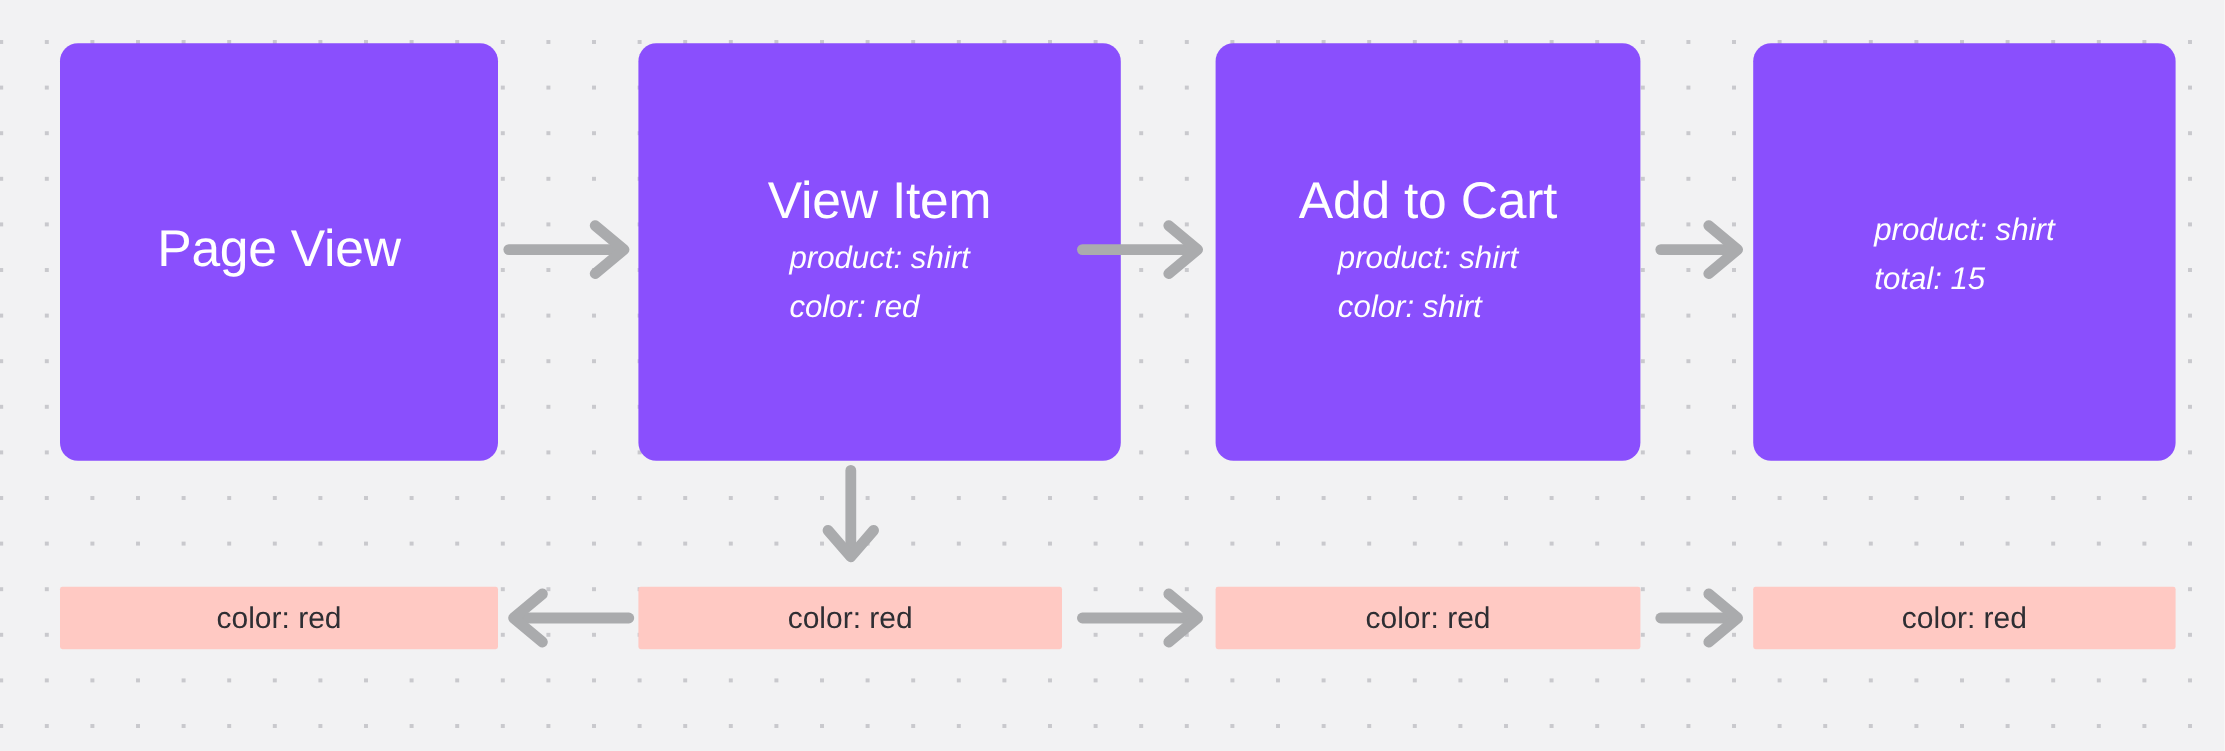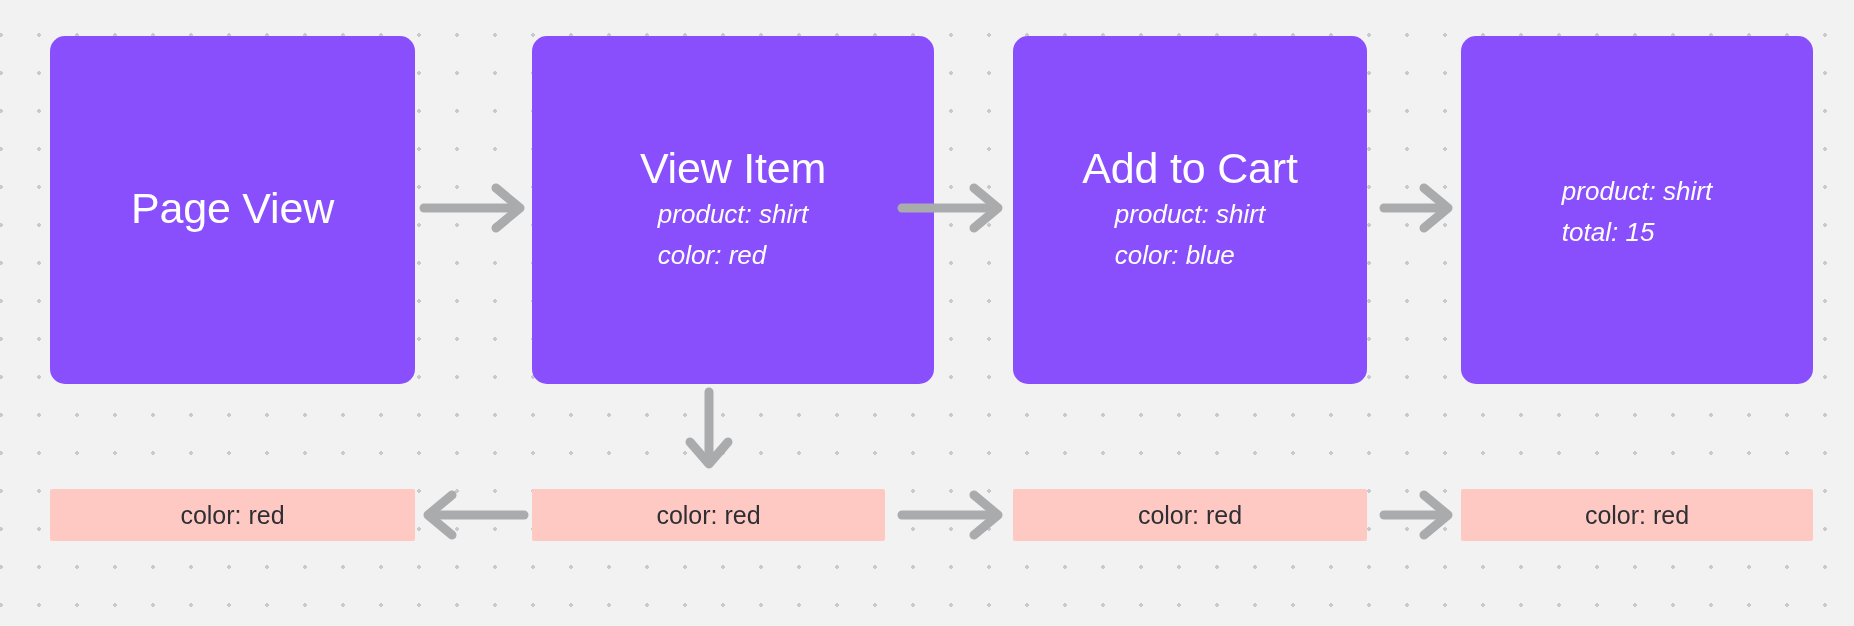--- a/index.html
+++ b/index.html
@@ -110,21 +110,21 @@
     <div class="event-props">
       <div class="event-prop">product: shirt</div>
       <div class="event-prop">color: red</div>
     </div>
   </div>
 
   <div class="event-node" style="left:1013px; top:36px; width:354px; height:348px;">
     <div class="event-title">Add to Cart</div>
     <div class="event-props">
       <div class="event-prop">product: shirt</div>
-      <div class="event-prop">color: blue</div>
+      <div class="event-prop">color: shirt</div>
     </div>
   </div>
 
   <div class="event-node" style="left:1461px; top:36px; width:352px; height:348px;">
     <div class="event-props">
       <div class="event-prop">product: shirt</div>
       <div class="event-prop">total: 15</div>
     </div>
   </div>
 

